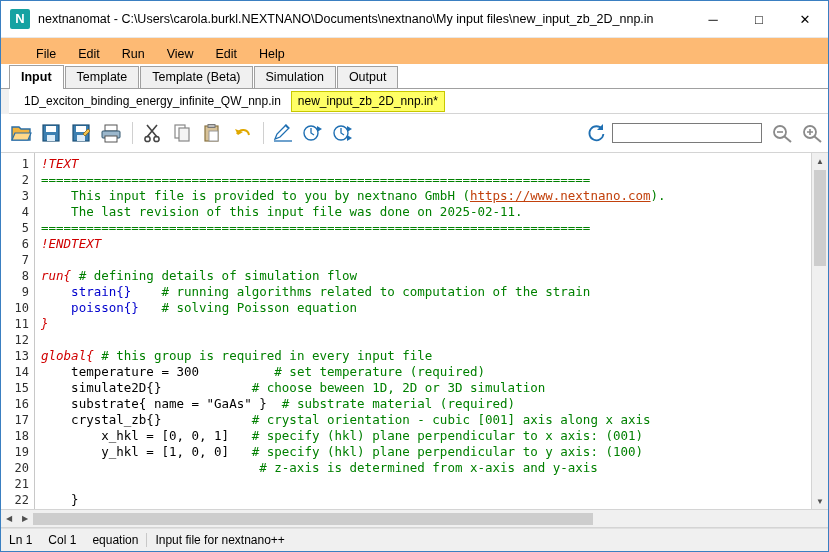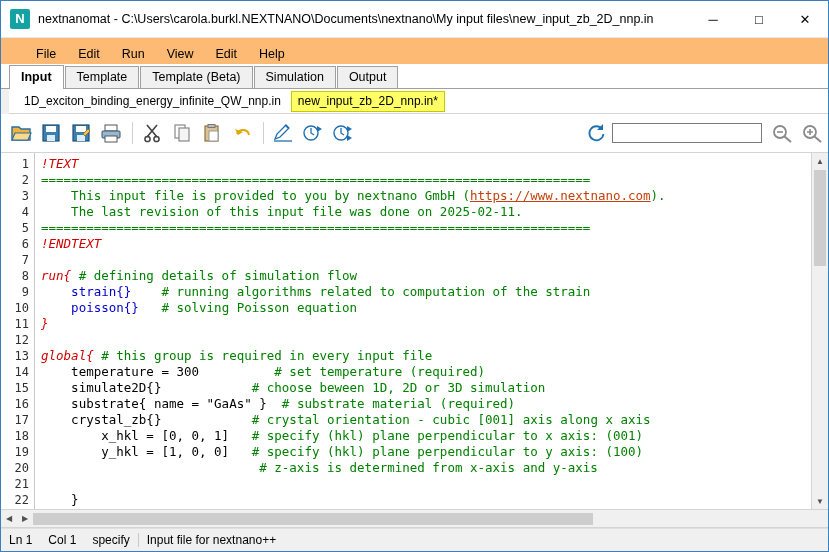--- a/index.html
+++ b/index.html
@@ -468,18 +468,18 @@
     <div class="hs-arrow">◀</div>
     <div class="hs-arrow">▶</div>
     <div class="hs-track">
       <div class="hs-thumb"></div>
     </div>
   </div>
 
   <div class="statusbar">
     <div class="sb-cell">Ln 1</div>
     <div class="sb-cell">Col 1</div>
-    <div class="sb-cell">specify</div>
+    <div class="sb-cell">equation</div>
     <div class="sb-div"></div>
     <div class="sb-cell">Input file for nextnano++</div>
   </div>
 
 </div>
 
 </body></html>

